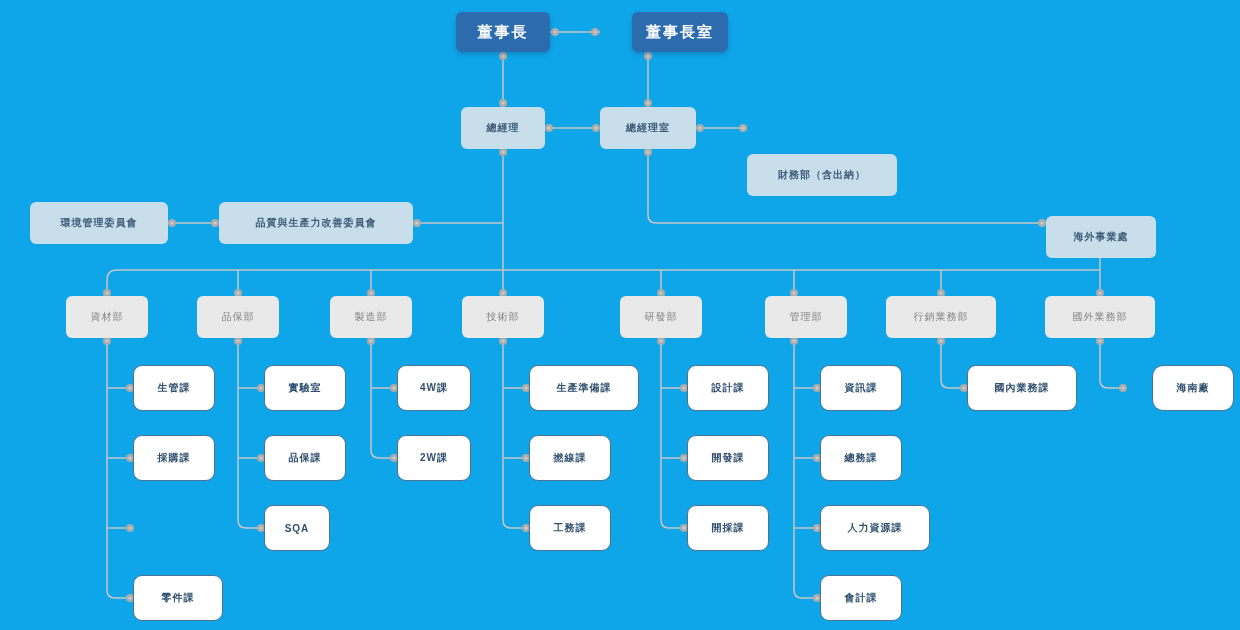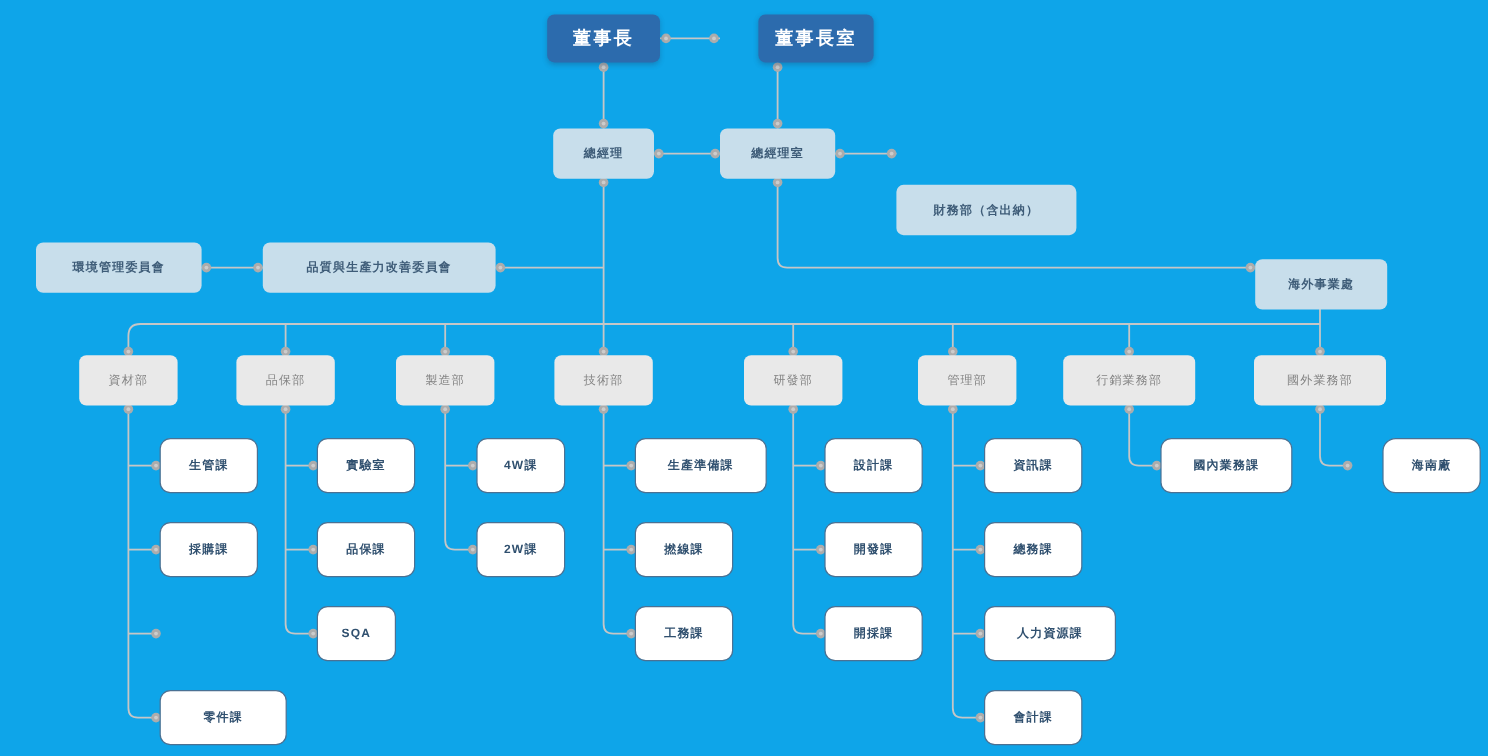--- a/index.html
+++ b/index.html
@@ -332,21 +332,21 @@
     <div class="node dept" style="left: 66px; top: 296px; width: 82px; height: 42px;">資材部</div>
     <div class="node dept" style="left: 197px; top: 296px; width: 82px; height: 42px;">品保部</div>
     <div class="node dept" style="left: 330px; top: 296px; width: 82px; height: 42px;">製造部</div>
     <div class="node dept" style="left: 462px; top: 296px; width: 82px; height: 42px;">技術部</div>
     <div class="node dept" style="left: 620px; top: 296px; width: 82px; height: 42px;">研發部</div>
     <div class="node dept" style="left: 753px; top: 296px; width: 82px; height: 42px; margin-left: 12px;">管理部</div>
     <div class="node dept" style="left: 886px; top: 296px; width: 110px; height: 42px;">行銷業務部</div>
     <div class="node dept" style="left: 1045px; top: 296px; width: 110px; height: 42px;">國外業務部</div>
     <div class="node unit" style="left: 133px; top: 365px; width: 82px; height: 46px; font-family: Liberation Mono, monospace;">生管課</div>
     <div class="node unit" style="left: 133px; top: 435px; width: 82px; height: 46px;">採購課</div>
-    <div class="node unit" style="left: 133px; top: 575px; width: 106px; height: 46px;">零件課</div>
+    <div class="node unit" style="left: 133px; top: 575px; width: 90px; height: 46px;">零件課</div>
     <div class="node unit" style="left: 264px; top: 365px; width: 82px; height: 46px;">實驗室</div>
     <div class="node unit" style="left: 264px; top: 435px; width: 82px; height: 46px;">品保課</div>
     <div class="node unit" style="left: 264px; top: 505px; width: 66px; height: 46px;">SQA</div>
     <div class="node unit" style="left: 397px; top: 365px; width: 74px; height: 46px;">4W課</div>
     <div class="node unit" style="left: 397px; top: 435px; width: 74px; height: 46px;">2W課</div>
     <div class="node unit" style="left: 529px; top: 365px; width: 110px; height: 46px;">生產準備課</div>
     <div class="node unit" style="left: 529px; top: 435px; width: 82px; height: 46px;">撚線課</div>
     <div class="node unit" style="left: 529px; top: 505px; width: 82px; height: 46px;">工務課</div>
     <div class="node unit" style="left: 687px; top: 365px; width: 82px; height: 46px;">設計課</div>
     <div class="node unit" style="left: 687px; top: 435px; width: 82px; height: 46px;">開發課</div>

